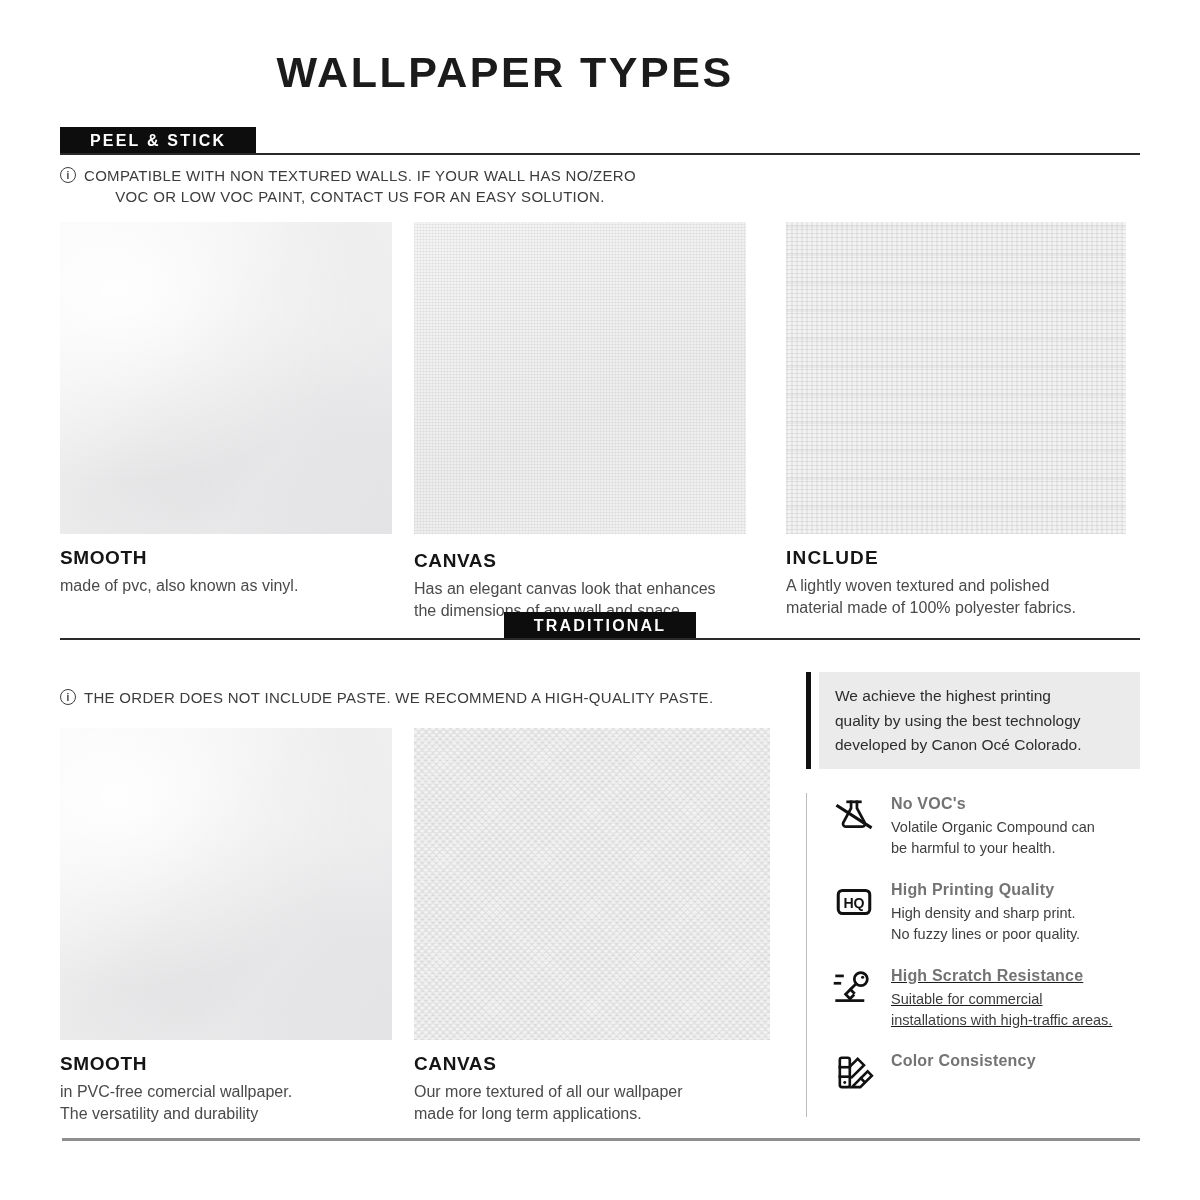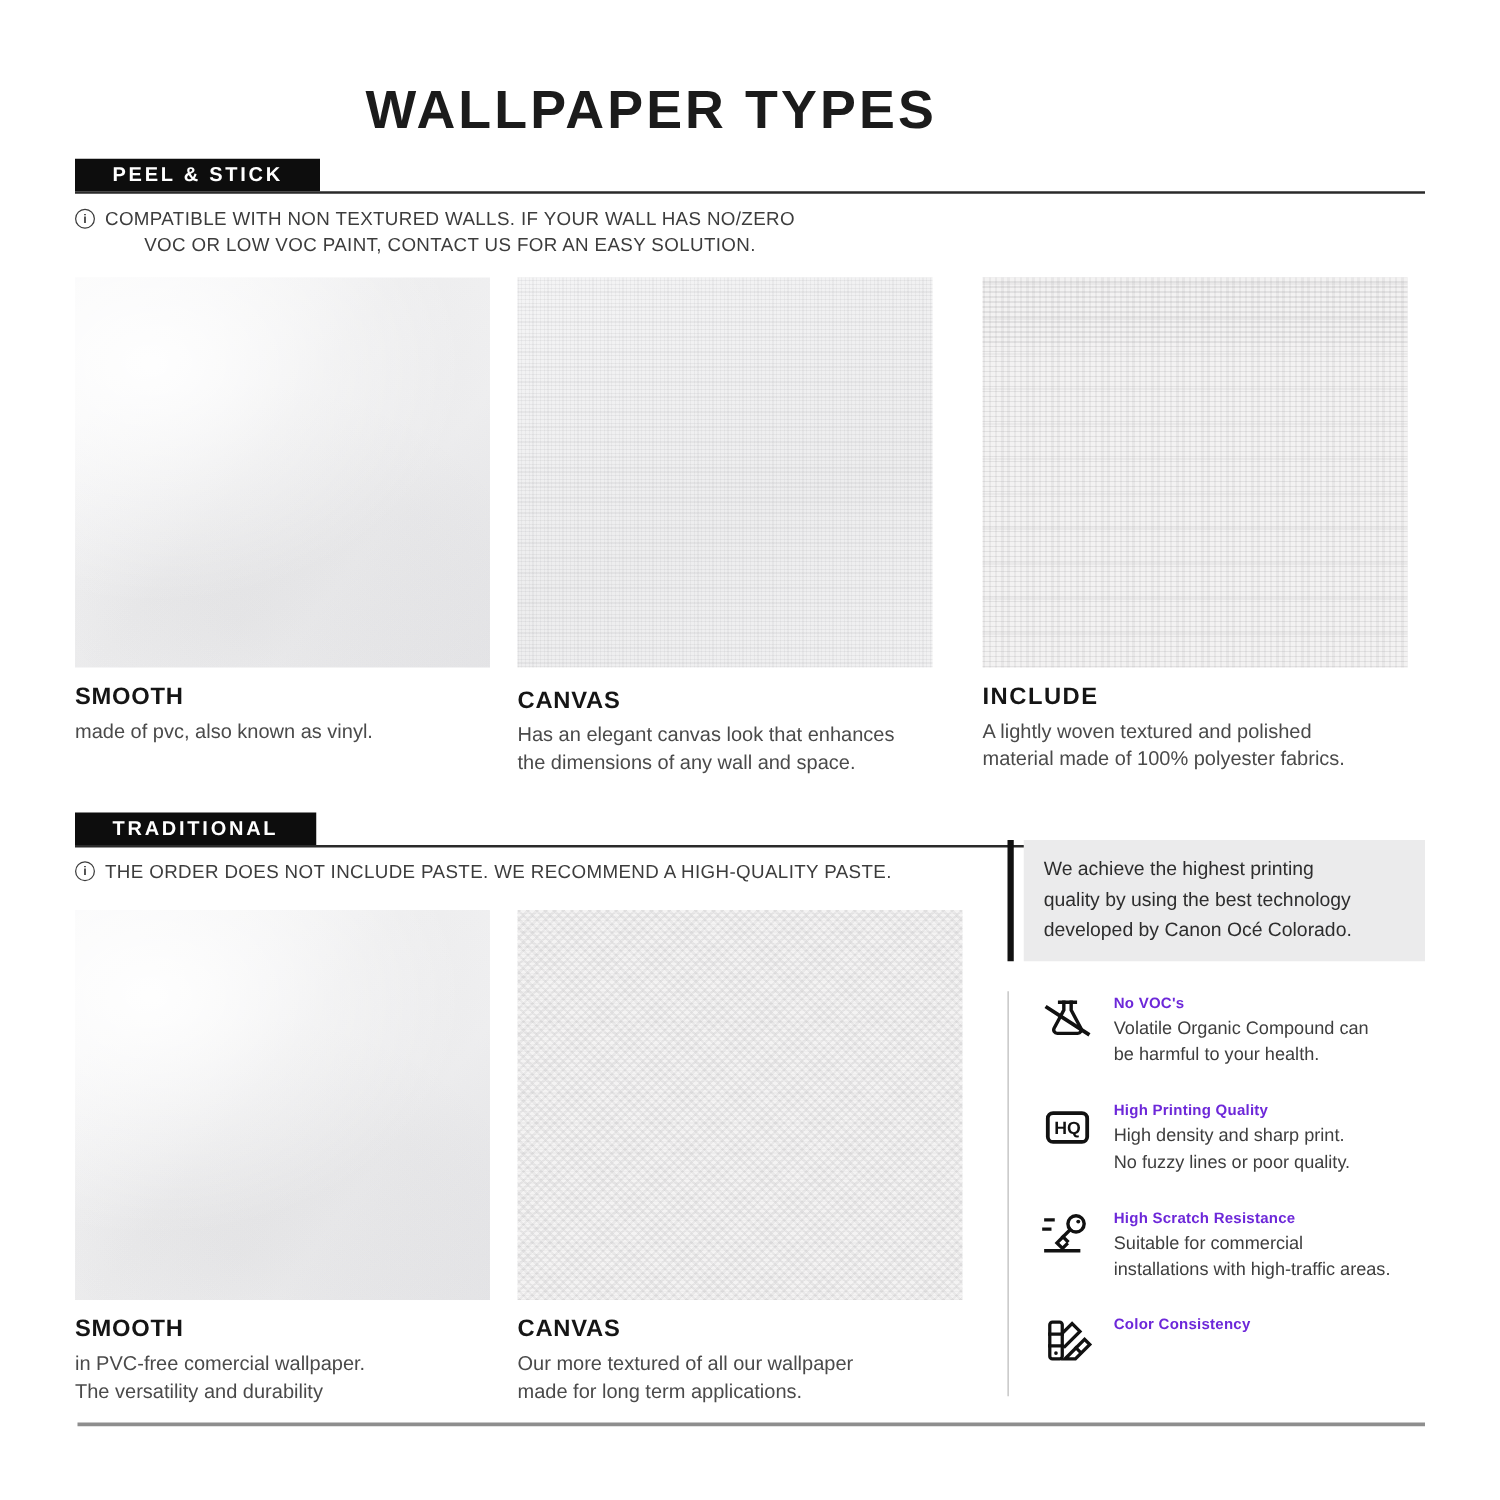--- a/index.html
+++ b/index.html
@@ -1,19 +1,19 @@
 <!DOCTYPE html>
 <html><head>
 <meta charset="utf-8">
 <style>
   html,body{margin:0;padding:0;background:#ffffff;}
   .page{position:relative;width:1200px;height:1200px;background:#ffffff;overflow:hidden;
         font-family:"Liberation Sans",sans-serif;color:#1b1b1b;}
 
-  .page-title{position:absolute;top:48px;left:0;width:1010px;margin:16px;text-align:center;
+  .page-title{position:absolute;top:48px;left:0;width:1010px;margin:0;text-align:center;
               font-size:43px;font-weight:600;letter-spacing:2.5px;color:#1b1b1b;}
 
   .sec-header{position:absolute;left:60px;width:1080px;height:26px;border-bottom:2px solid #2a2a2a;}
   .badge{display:inline-block;height:26px;line-height:27px;padding:0 30px;background:#0d0d0d;
          color:#ffffff;font-size:16px;font-weight:700;letter-spacing:2.2px;}
 
   .note{position:absolute;left:60px;display:flex;gap:8px;align-items:flex-start;}
   .info-circle{flex:0 0 auto;width:14px;height:14px;margin-top:2px;border:1.6px solid #3c3c3c;border-radius:50%;
                display:inline-flex;align-items:center;justify-content:center;
                font-size:10px;font-weight:700;color:#3c3c3c;font-style:normal;}
@@ -44,21 +44,21 @@
       repeating-linear-gradient(0deg, rgba(110,110,115,0.05) 0 1px, rgba(0,0,0,0) 1px 3px),
       #f4f3f3;}
 
   .quote-bar{position:absolute;left:806px;top:672px;width:5px;height:97px;background:#111111;}
   .quote-box{position:absolute;left:819px;top:672px;width:321px;height:97px;background:#ebebec;}
   .quote-text{padding:12px 0 0 16px;font-size:15.5px;line-height:24.5px;color:#2d2d2d;}
 
   .features{position:absolute;left:806px;top:793px;width:334px;height:324px;border-left:1.5px solid #bcbcbc;}
   .feature{position:absolute;left:26px;display:flex;gap:16px;align-items:flex-start;}
   .f-icon{flex:0 0 auto;width:42px;height:42px;}
-  .f-title{font-size:12px;font-weight:700;letter-spacing:0.2px;color:#6d28d9;margin-bottom:4px;}
+  .f-title{font-size:16px;font-weight:700;letter-spacing:0.2px;color:#737373;margin-bottom:4px;}
   .f-desc{font-size:14.5px;line-height:20.5px;color:#3e3e3e;}
 
   .bottom-rule{position:absolute;left:62px;top:1138px;width:1078px;height:2.5px;background:#8e8e8e;}
 </style>
 </head>
 <body>
 
 <div class="page">
 
   <h1 class="page-title">WALLPAPER TYPES</h1>
@@ -96,21 +96,21 @@
 
   <div class="col" style="left:786px;top:222px;width:340px;">
     <div class="swatch tex-fabric-weave"></div>
     <div class="cap-label" style="letter-spacing:1.2px;">INCLUDE</div>
     <div class="cap-desc">
       <div>A lightly woven textured and polished</div>
       <div>material made of 100% polyester fabrics.</div>
     </div>
   </div>
 
-  <div class="sec-header" style="top:650px;">
+  <div class="sec-header" style="top:612px;text-align:center;">
     <span class="badge">TRADITIONAL</span>
   </div>
 
   <div class="note" style="top:687px;">
     <span class="info-circle">
         <span>i</span>
       </span>
     <div class="note-text">
       <div>THE ORDER DOES NOT INCLUDE PASTE. WE RECOMMEND A HIGH-QUALITY PASTE.</div>
     </div>
@@ -173,21 +173,21 @@
       </div>
       <div class="f-text">
         <div class="f-title">High Printing Quality</div>
         <div class="f-desc">
           <div>High density and sharp print.</div>
           <div>No fuzzy lines or poor quality.</div>
         </div>
       </div>
     </div>
 
-    <div class="feature" style="top:174px;">
+    <div class="feature" style="top:174px;text-decoration:underline;">
       <div class="f-icon">
         <svg viewBox="0 0 40 40" width="42" height="42">
           <g fill="none" stroke="#111" stroke-width="2.6" stroke-linecap="square">
             <circle cx="26.5" cy="11.5" r="6.2"></circle>
             <path d="M22 16 L12 26 l4.2 4.2 3.1 -3.1"></path>
             <path d="M16.6 21.4 l3.2 3.2"></path>
             <path d="M3.5 8.5 h5.5"></path>
             <path d="M2 15.5 h4.5"></path>
             <path d="M3.5 32 h25"></path>
           </g>

